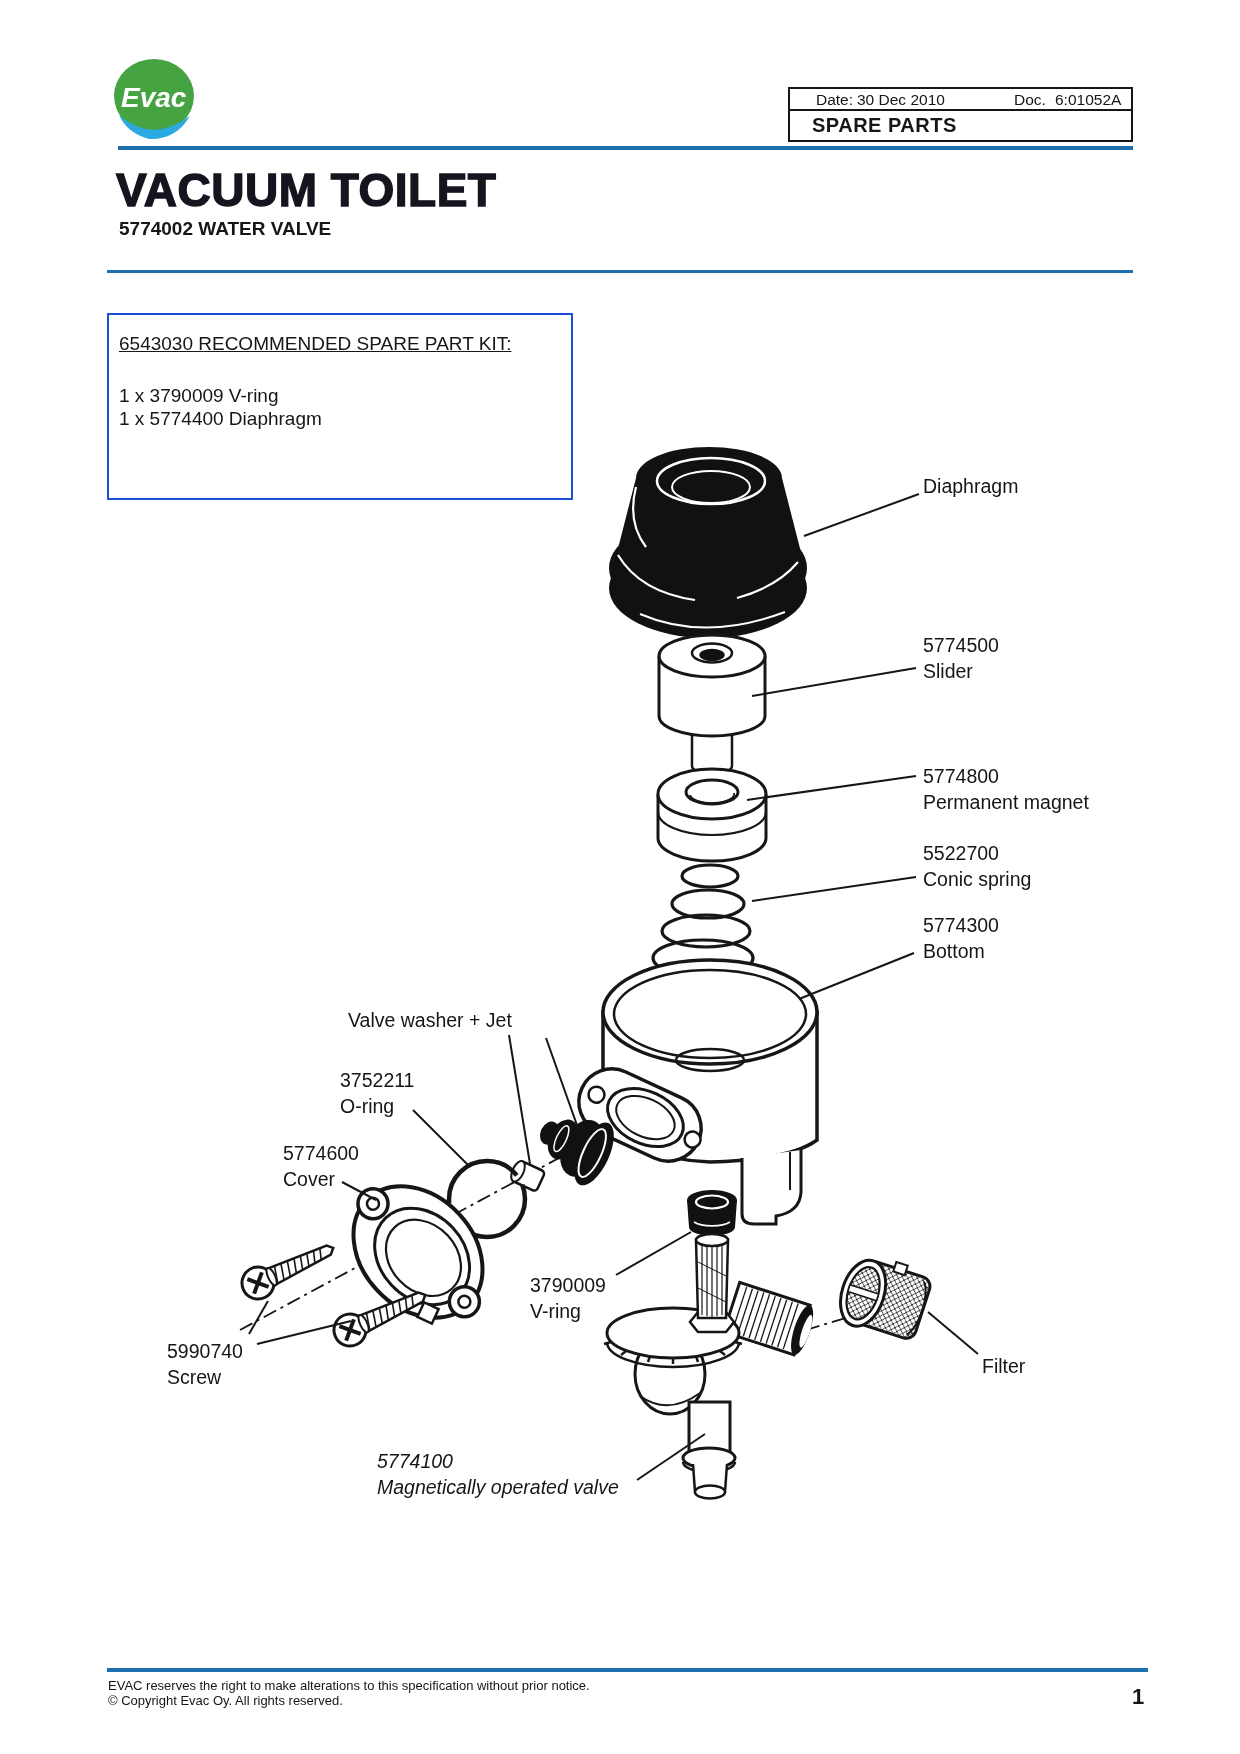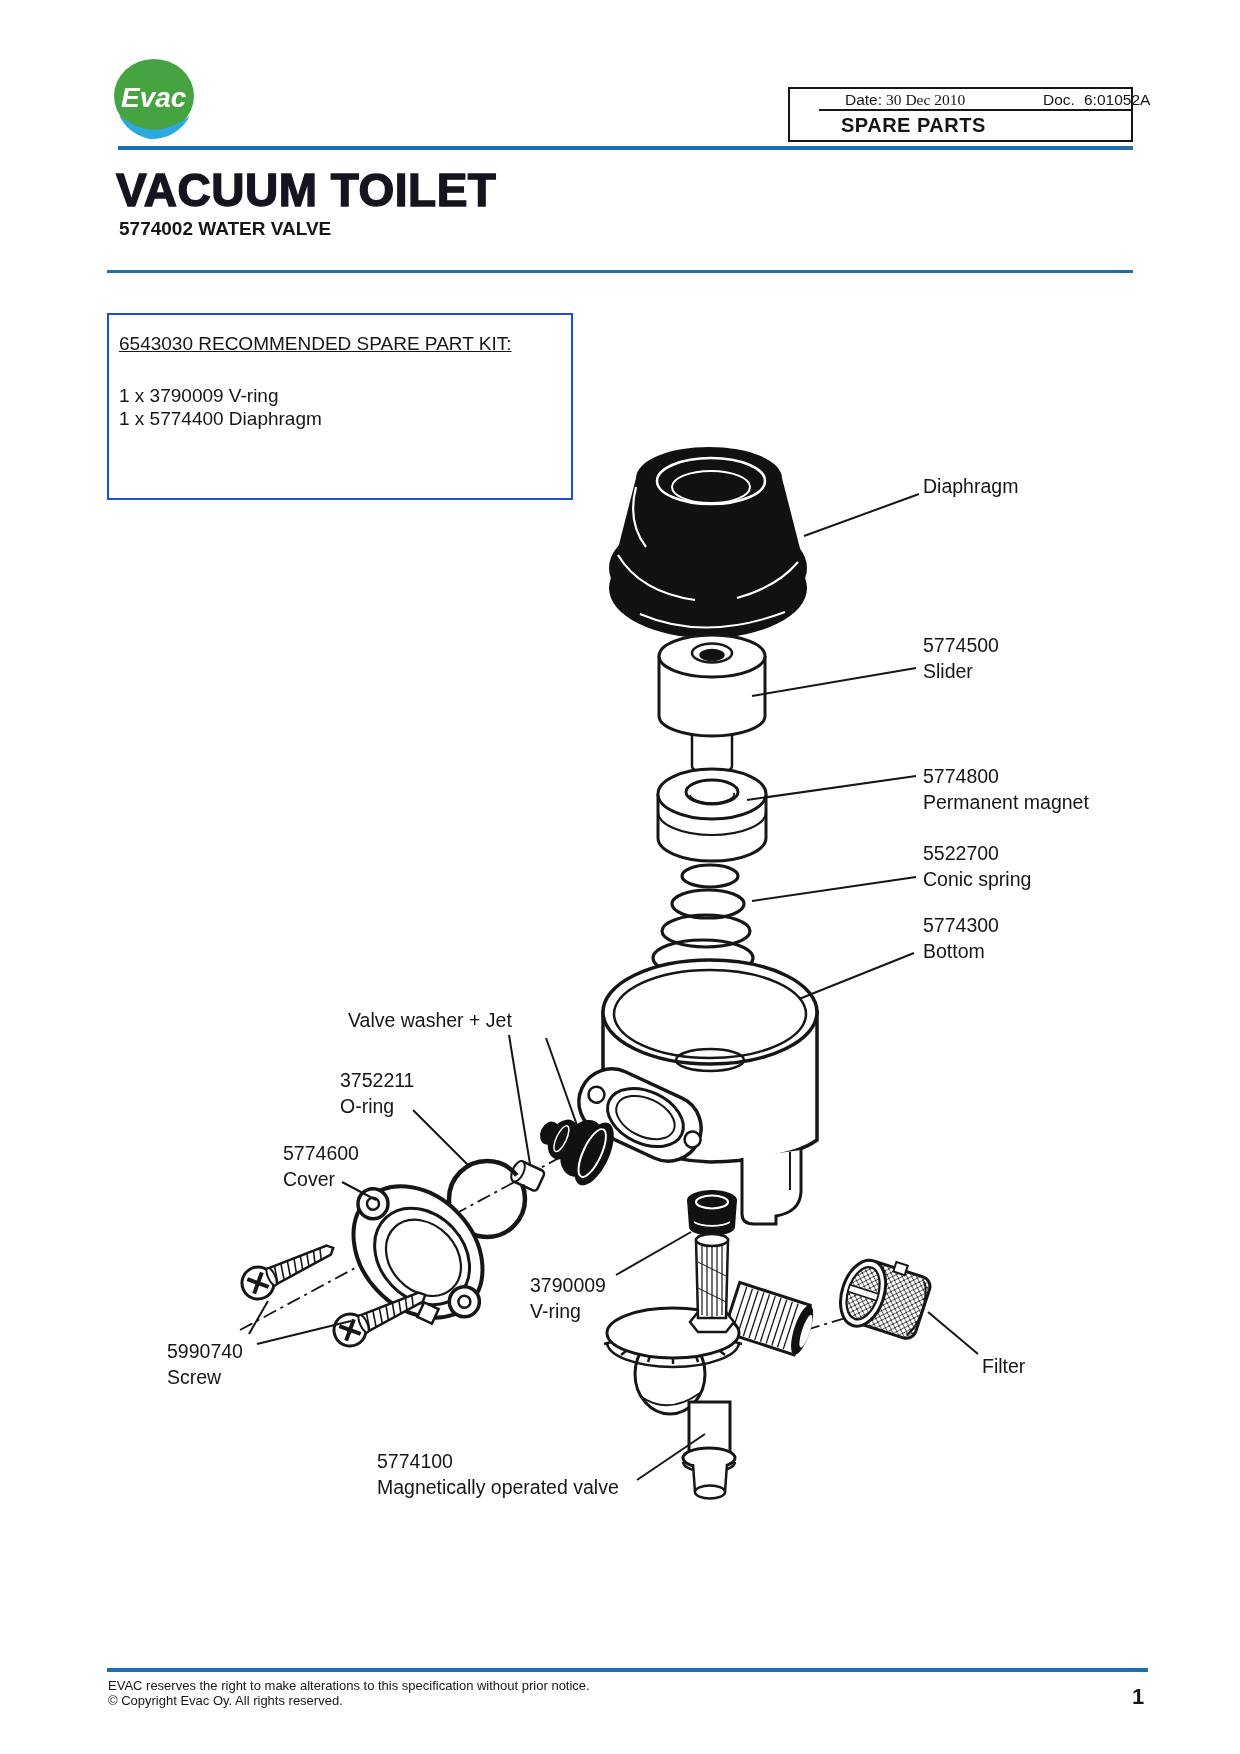--- a/index.html
+++ b/index.html
@@ -11,25 +11,25 @@
     position:relative;width:1240px;height:1754px;background:#ffffff;
     font-family:"Liberation Sans", sans-serif;color:#161616;overflow:hidden;
   }
   .abs{position:absolute;}
   
   .logo{left:112px;top:58px;width:84px;height:86px;}
   .rule{background:var(--accent);}
   .rule-top{left:118px;top:146px;width:1015px;height:4px;}
   .rule-mid{left:107px;top:270px;width:1026px;height:3px;}
   .rule-bottom{left:107px;top:1668px;width:1041px;height:4px;}
-  .doc-box{left:788px;top:87px;width:345px;height:55px;border:2px solid #161616;box-sizing:border-box;background:#fff;padding-left:29px;}
+  .doc-box{left:788px;top:87px;width:345px;height:55px;border:2px solid #161616;box-sizing:border-box;background:#fff;}
   .doc-box .row1{position:relative;height:20px;border-bottom:2px solid #161616;font-size:15.5px;}
   .doc-box .row1 span{position:absolute;top:2px;white-space:nowrap;}
   .doc-box .date-label{left:26px;}
-  .doc-box .date-value{left:67px;font-family:Liberation Serif, serif;}
+  .doc-box .date-value{left:67px;}
   .doc-box .doc-label{left:224px;}
   .doc-box .doc-value{left:265px;}
   .doc-box .row2{position:relative;height:29px;font-size:20px;font-weight:bold;letter-spacing:0.5px;}
   .doc-box .row2 span{position:absolute;left:22px;top:3px;white-space:nowrap;}
   .page-title{left:116px;top:163px;font-size:46px;font-weight:bold;letter-spacing:0.5px;color:#15151f;-webkit-text-stroke:1.4px #15151f;white-space:nowrap;}
   .page-subtitle{left:119px;top:218px;font-size:19px;font-weight:bold;white-space:nowrap;}
   
   .kit-box{left:107px;top:313px;width:466px;height:187px;border:2px solid #1d4ed8;box-sizing:border-box;padding:18px 0 0 10px;font-size:19px;background:#fff;}
   .kit-heading{text-decoration:underline;white-space:nowrap;margin-bottom:29px;}
   .kit-item{line-height:23px;white-space:nowrap;}
@@ -39,21 +39,21 @@
   .lbl-diaphragm{left:923px;top:473px;}
   .lbl-slider{left:923px;top:632px;}
   .lbl-magnet{left:923px;top:763px;}
   .lbl-spring{left:923px;top:840px;}
   .lbl-bottom{left:923px;top:912px;}
   .lbl-washerjet{left:348px;top:1007px;}
   .lbl-oring{left:340px;top:1067px;}
   .lbl-cover{left:283px;top:1140px;}
   .lbl-screw{left:167px;top:1338px;}
   .lbl-vring{left:530px;top:1272px;}
-  .lbl-valve{left:377px;top:1448px;}
+  .lbl-valve{left:377px;top:1448px;font-style:italic;}
   .lbl-filter{left:982px;top:1353px;}
   
   .footer-line1{left:108px;top:1678px;font-size:13px;white-space:nowrap;}
   .footer-line2{left:108px;top:1693px;font-size:13px;white-space:nowrap;}
   .page-number{left:1132px;top:1684px;font-size:22px;font-weight:bold;}
 </style>
 </head>
 <body>
 
 <div class="page">

